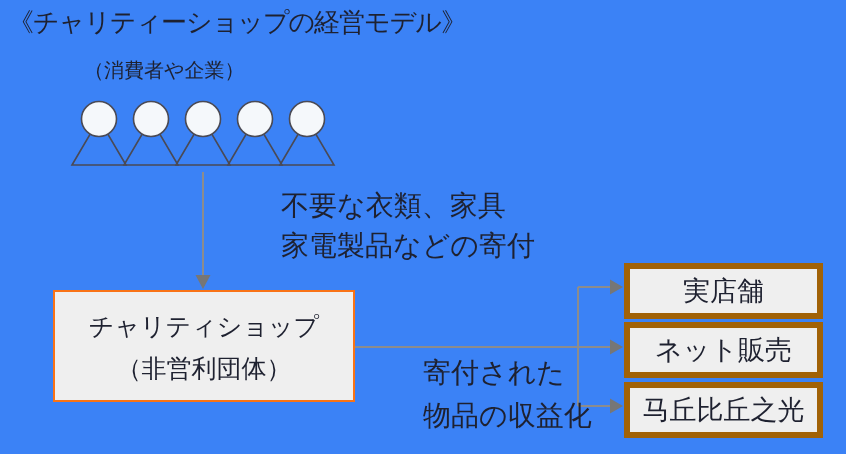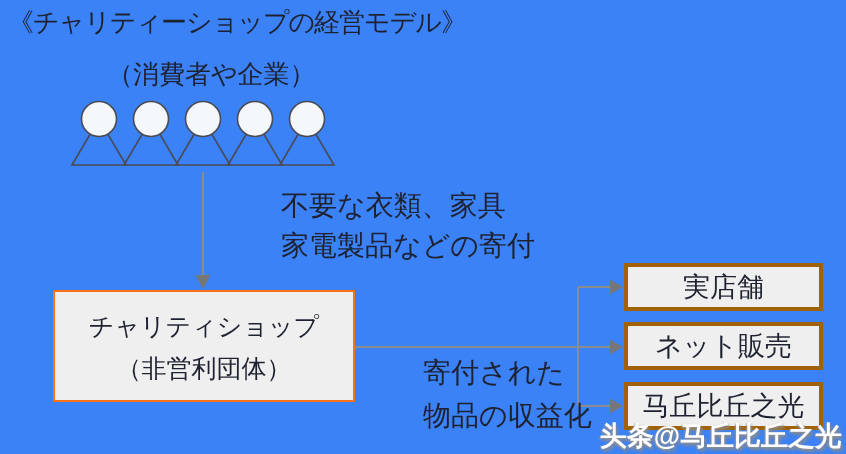--- a/index.html
+++ b/index.html
@@ -18,23 +18,23 @@
   .title {
     position: absolute;
     left: 8px;
     top: 5px;
     font-size: 26px;
     letter-spacing: -1px;
     white-space: nowrap;
   }
   .donors-label {
     position: absolute;
-    left: 107px;
+    left: 84px;
     top: 57px;
-    font-size: 26px;
+    font-size: 20px;
     white-space: nowrap;
   }
   .persons {
     position: absolute;
     left: 70px;
     top: 98px;
   }
   .connectors {
     position: absolute;
     left: 0;
@@ -71,23 +71,23 @@
     text-align: center;
     font-size: 25px;
     line-height: 42px;
     padding-top: 13px;
     z-index: 2;
   }
   .channel-box {
     position: absolute;
     left: 624px;
     width: 199px;
-    height: 48px;
+    height: 56px;
     background: #efefef;
-    border: 4px solid #a16207;
+    border: 6px solid #a16207;
     box-sizing: border-box;
     display: flex;
     align-items: center;
     justify-content: center;
     font-size: 27px;
     z-index: 2;
   }
   .channel-box.c1 { top: 263px; }
   .channel-box.c2 { top: 322px; }
   .channel-box.c3 { top: 382px; }
@@ -188,15 +188,14 @@
   <div class="channel-box c1">
     <span>実店舗</span>
   </div>
   <div class="channel-box c2">
     <span>ネット販売</span>
   </div>
   <div class="channel-box c3">
     <span>马丘比丘之光</span>
   </div>
 
-  <div class="watermark">头条@马丘比丘之光</div>
 
 </div>
 
 </body></html>

